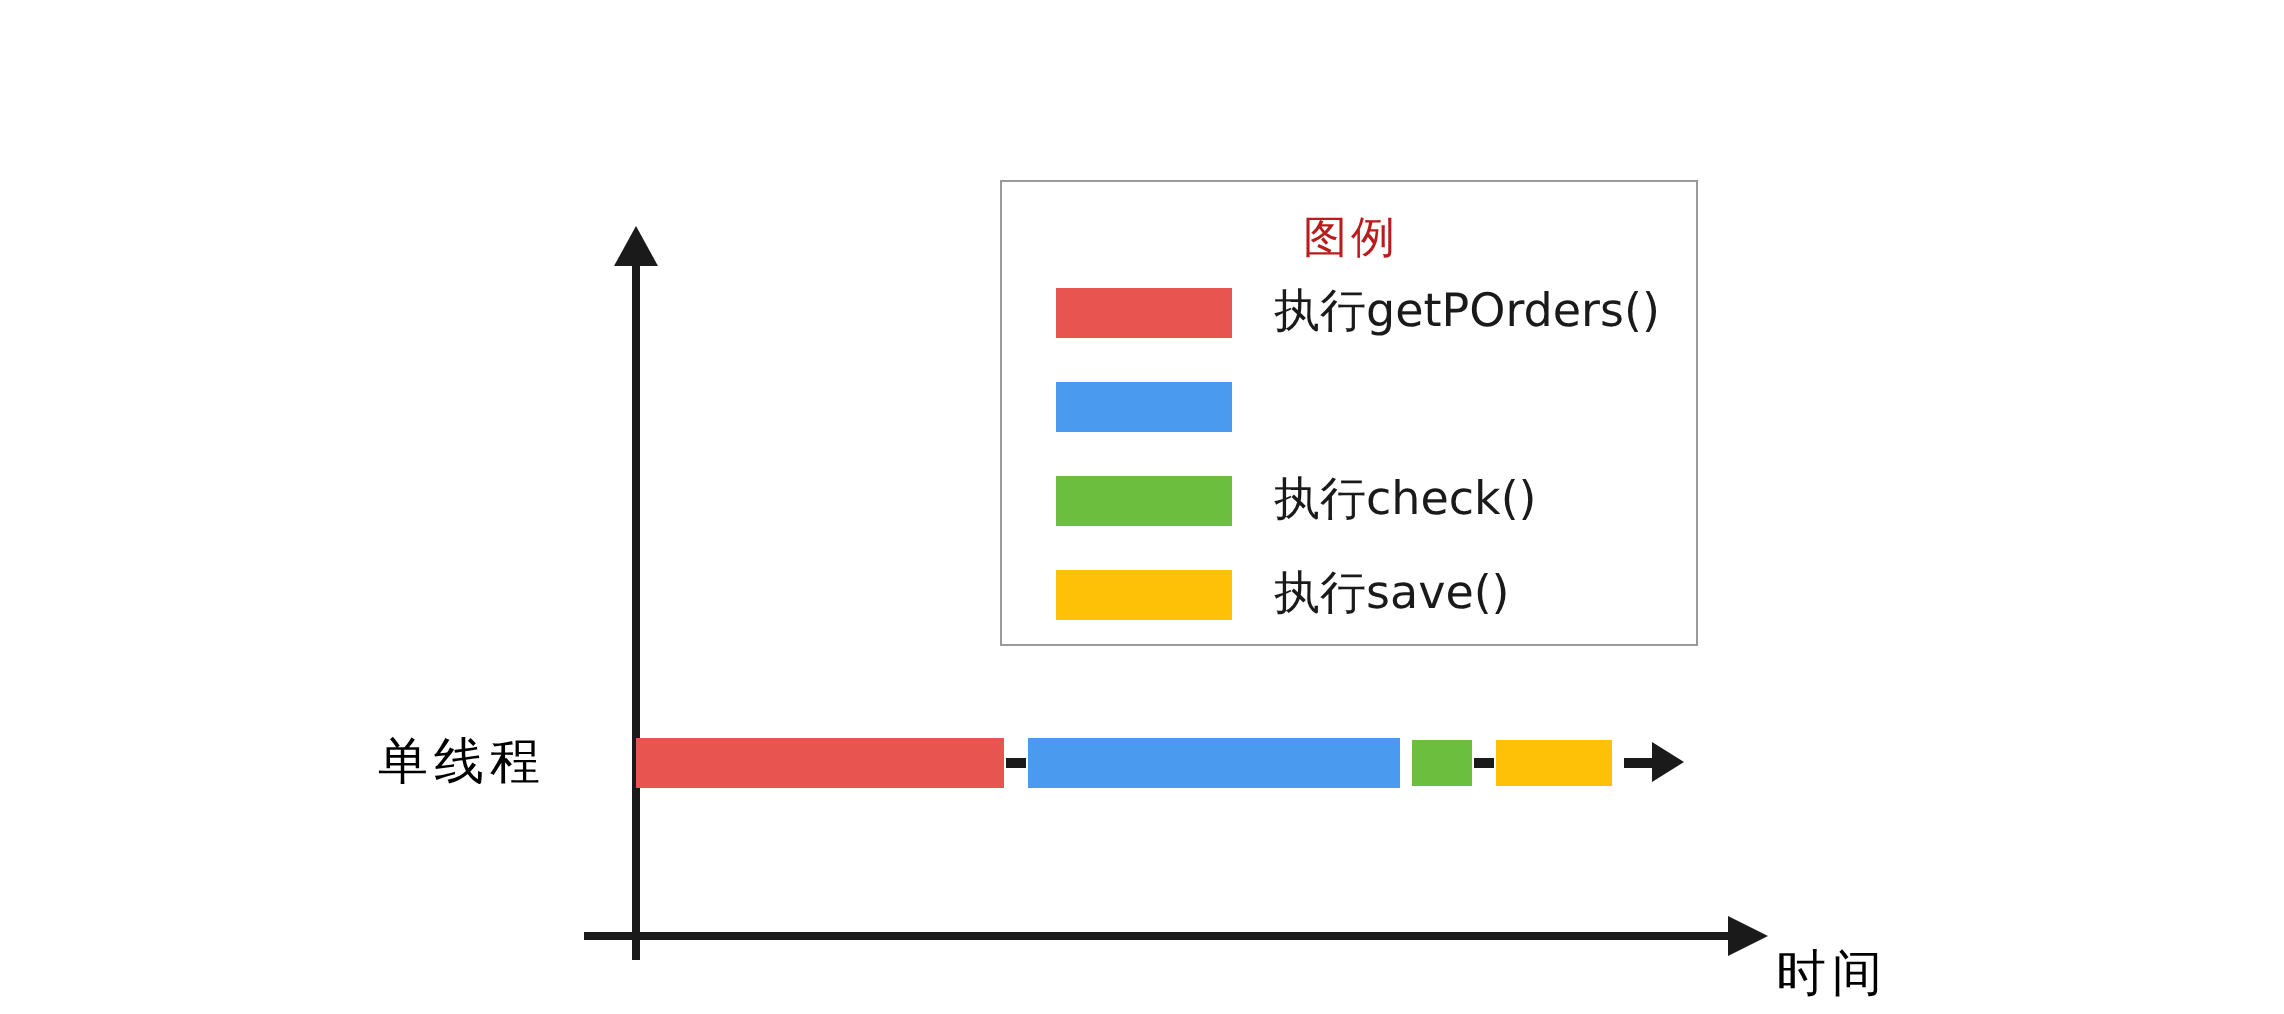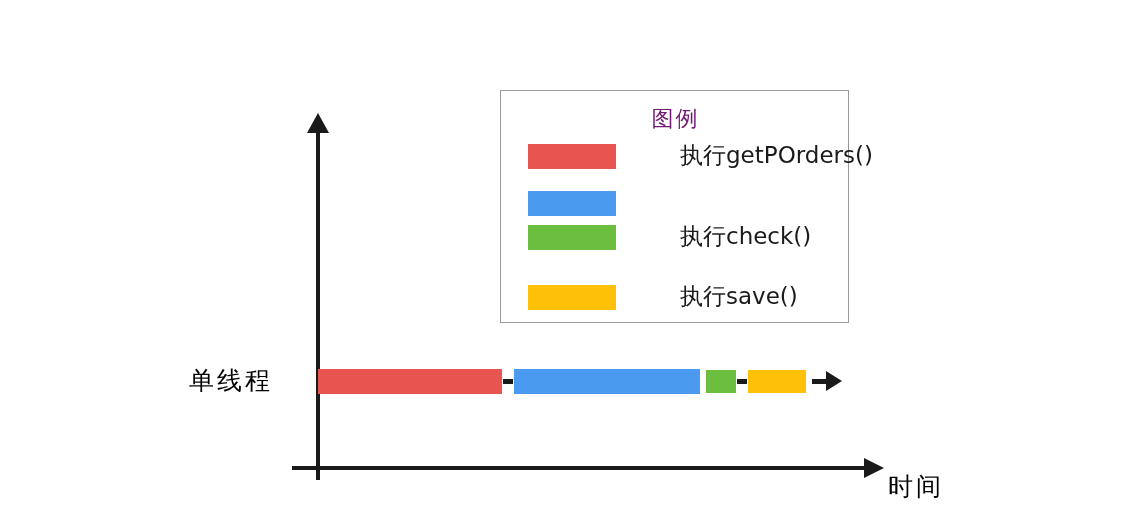--- a/index.html
+++ b/index.html
@@ -99,21 +99,21 @@
     border: 1.5px solid #9a9a9a;
     background: #ffffff;
     box-sizing: border-box;
   }
   #legend-title {
     position: absolute;
     left: 0;
     top: 13px;
     width: 349px;
     text-align: center;
-    color: #701a75;
+    color: #b91c1c;
     font-size: 22px;
     letter-spacing: 2px;
   }
   .legend-row {
     position: absolute;
     left: 27px;
     width: 310px;
     height: 30px;
   }
   .legend-swatch {
@@ -123,21 +123,20 @@
     width: 88px;
     height: 25px;
   }
   .legend-text {
     position: absolute;
     left: 109px;
     top: -2px;
     color: #1a1a1a;
     font-size: 23px;
     white-space: nowrap;
-    margin-left: 43px;
   }
 </style>
 </head>
 <body>
 
 <div id="canvas">
 
   <div id="y-axis-arrow"></div>
   <div id="y-axis-line" class="axis-line"></div>
   <div id="x-axis-line" class="axis-line"></div>
@@ -160,21 +159,21 @@
   <div id="legend-box">
     <div id="legend-title">图例</div>
     <div id="legend-rows">
         <div class="legend-row" style="top: 51px;">
           <div class="legend-swatch" style="background: rgb(232, 84, 79);"></div>
           <div class="legend-text">执行getPOrders()</div>
         </div>
         <div class="legend-row" style="top: 98px;">
           <div class="legend-swatch" style="background: rgb(74, 155, 240);"></div>
         </div>
-        <div class="legend-row" style="top: 132px;">
+        <div class="legend-row" style="top: 145px;">
           <div class="legend-swatch" style="background: rgb(108, 190, 62);"></div>
           <div class="legend-text">执行check()</div>
         </div>
         <div class="legend-row" style="top: 192px;">
           <div class="legend-swatch" style="background: rgb(255, 193, 7);"></div>
           <div class="legend-text">执行save()</div>
         </div>
       </div>
   </div>
 

